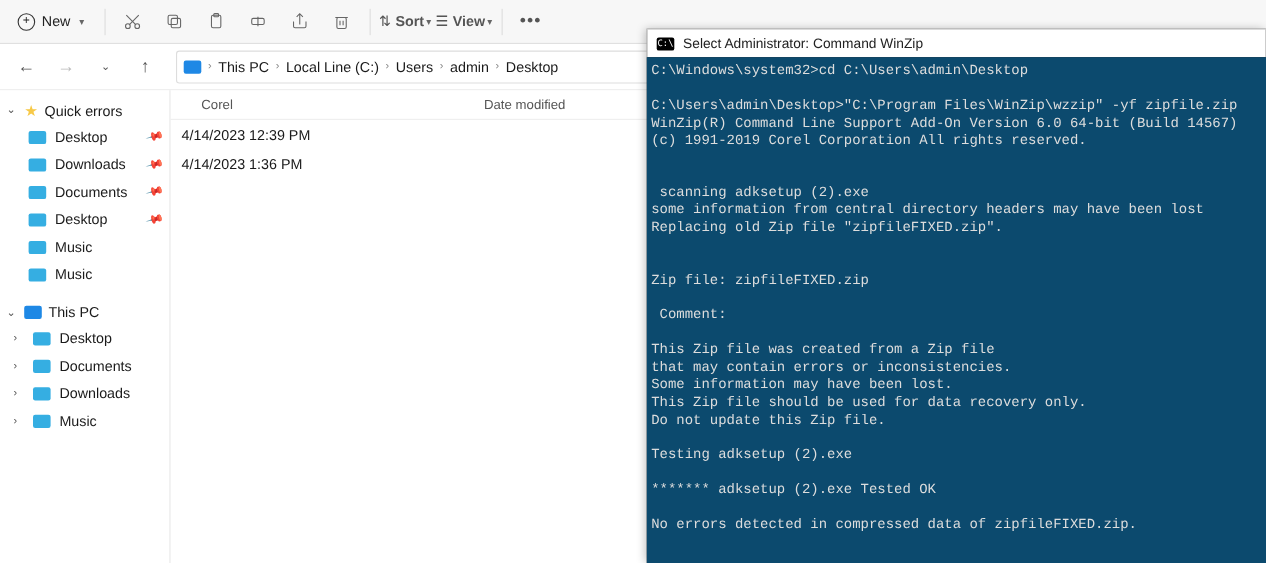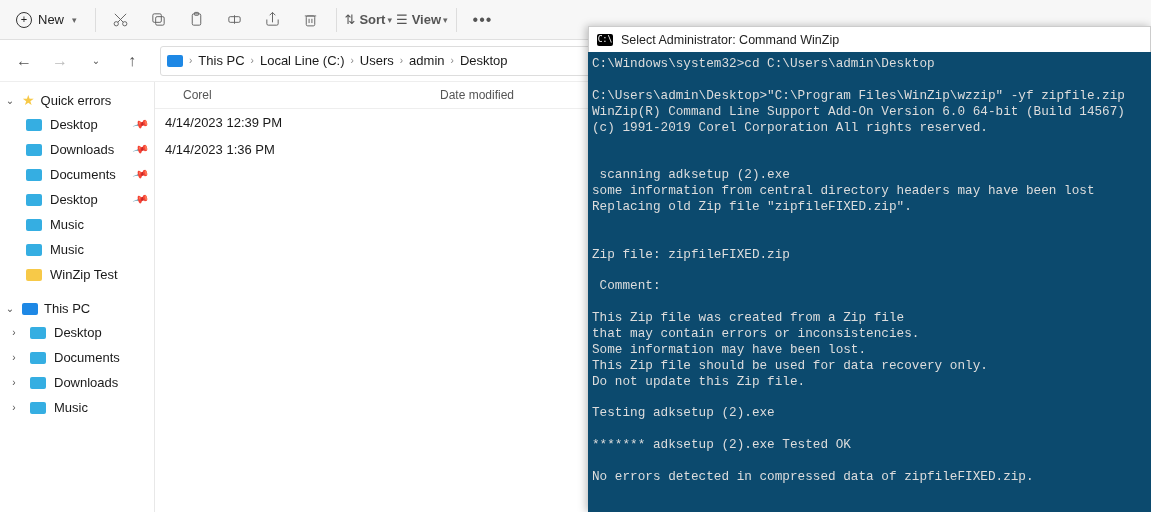--- a/index.html
+++ b/index.html
@@ -166,24 +166,20 @@
         <span class="pin">📌</span>
       </div>
     <div class="side-item">
         <span class="folder-ic"></span>
         <span>Music</span>
       </div>
     <div class="side-item">
         <span class="folder-ic"></span>
         <span>Music</span>
       </div>
-    <div class="side-item">
-        <span class="folder-ic yellow"></span>
-        <span>WinZip Test</span>
-      </div>
 
     <div style="height:10px"></div>
 
     <div class="side-group-hdr">
       <span class="chev-s">⌄</span>
       <span class="pc-ic"></span>
       <span>This PC</span>
     </div>
     <div class="side-item sub">
         <span class="chev-s" style="margin-left:-18px;margin-right:2px;">›</span>

